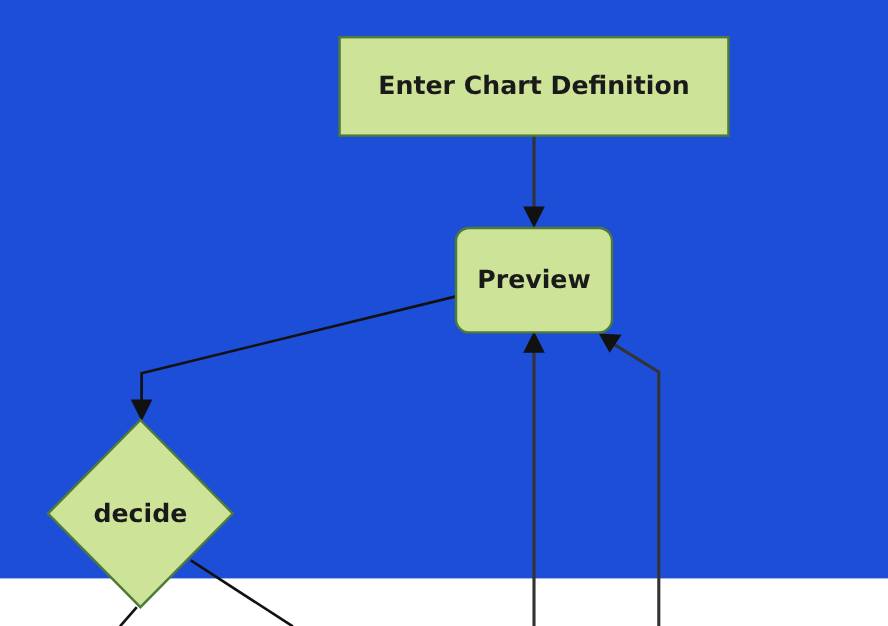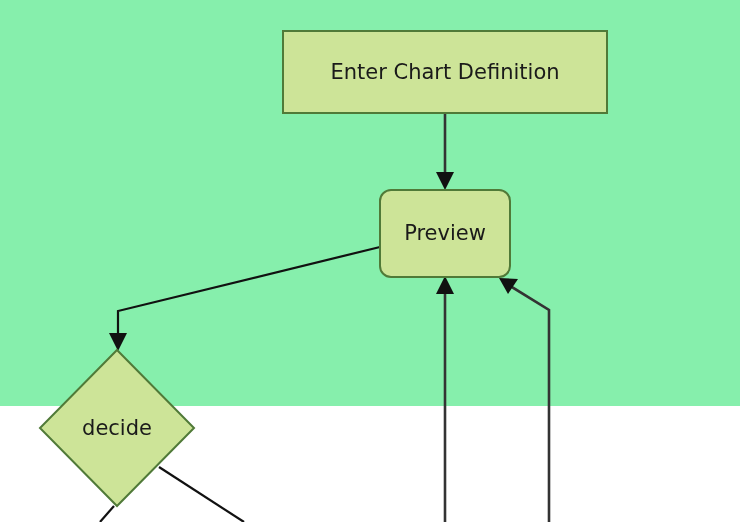--- a/index.html
+++ b/index.html
@@ -10,22 +10,23 @@
   }
   body {
     width: 740px;
     height: 522px;
     overflow: hidden;
     font-family: "DejaVu Sans", "Liberation Sans", sans-serif;
   }
   #diagram-root {
     position: relative;
     width: 740px;
-    height: 406px;
-    background: #86efac;
+    height: 482px;
+    background: #1d4ed8;
+    font-weight: bold;
   }
   #flow-svg {
     position: absolute;
     top: 0;
     left: 0;
     width: 740px;
     height: 522px;
     display: block;
   }
   .node-shape {

